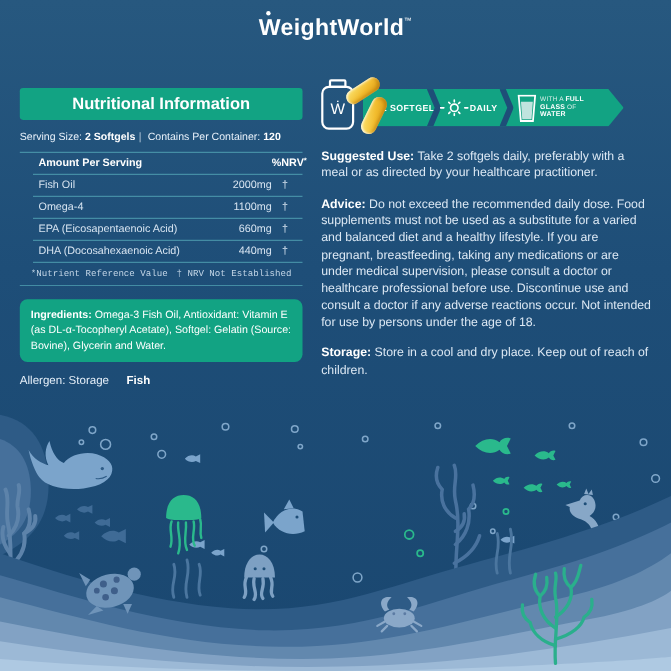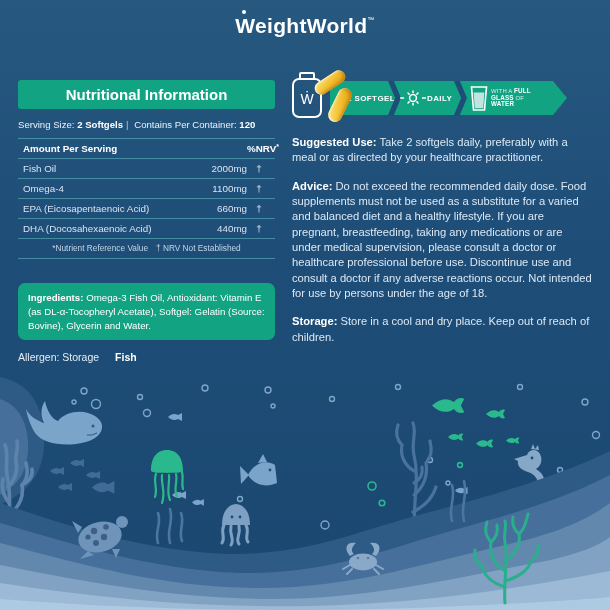--- a/index.html
+++ b/index.html
@@ -16,30 +16,30 @@
   .logo-tm{font-size:7px;vertical-align:top;position:relative;top:2px;font-weight:400;}
   
   .left-panel{position:absolute;left:18px;top:80px;width:257px;color:#e8f1fa;}
   .nutri-banner{background:#12a383;border-radius:3px;height:29px;line-height:29px;text-align:center;
     color:#fff;font-size:15px;font-weight:bold;}
   .serving{margin-top:10px;font-size:9.6px;color:#e8f1fa;white-space:nowrap;}
   .serving b{color:#fff;}
   .serving .pipe{opacity:.7;padding:0 3px;}
   .ntable{margin-top:8px;font-size:9.8px;border-top:1px solid rgba(98,192,200,.55);}
   .trow{display:grid;grid-template-columns:1fr 58px 24px;align-items:center;
-    padding:4px 4px 4px 5px;border-bottom:1px solid rgba(98,192,200,.55);color:#d7e4f1;}
+    padding:4px 4px 4px 5px;border-bottom:1px solid rgba(98,192,200,.55);color:#d7e4f1;margin-left:12px;}
   .trow .amt{text-align:right;}
   .trow .nrv{text-align:center;}
   .thead{color:#fff;font-weight:bold;}
   .thead .nrv{font-weight:bold;}
   .sup{font-size:7px;vertical-align:top;}
   .tfoot{font-size:8.3px;color:#c2d5e6;text-align:center;padding:4px 0 5px 0;
     border-bottom:1px solid rgba(98,192,200,.55);}
-  .tfoot span{margin:0 4px;}
-  .ingredients{margin-top:24px;background:#12a383;border-radius:7px;padding:8px 10px;
+  .tfoot span{margin:0 4px;font-family:Liberation Mono, monospace;}
+  .ingredients{margin-top:12px;background:#12a383;border-radius:7px;padding:8px 10px;
     color:#fff;font-size:9.7px;line-height:1.42;}
   .allergen{margin-top:11px;font-size:10.5px;color:#e4eef8;}
   .allergen b{color:#fff;padding-left:13px;}
   
   .right-panel{position:absolute;left:292px;top:72px;width:302px;color:#dce8f4;}
   .icons-row{position:relative;height:52px;margin-bottom:11px;}
   .bottle{position:absolute;left:0;top:6px;width:30px;height:40px;border:2px solid #fff;
     border-radius:7px;box-sizing:border-box;display:flex;align-items:center;justify-content:center;}
   .bottle-cap{position:absolute;left:7px;top:0px;width:16px;height:8px;border:2px solid #fff;
     border-radius:2px;box-sizing:border-box;background:transparent;}

